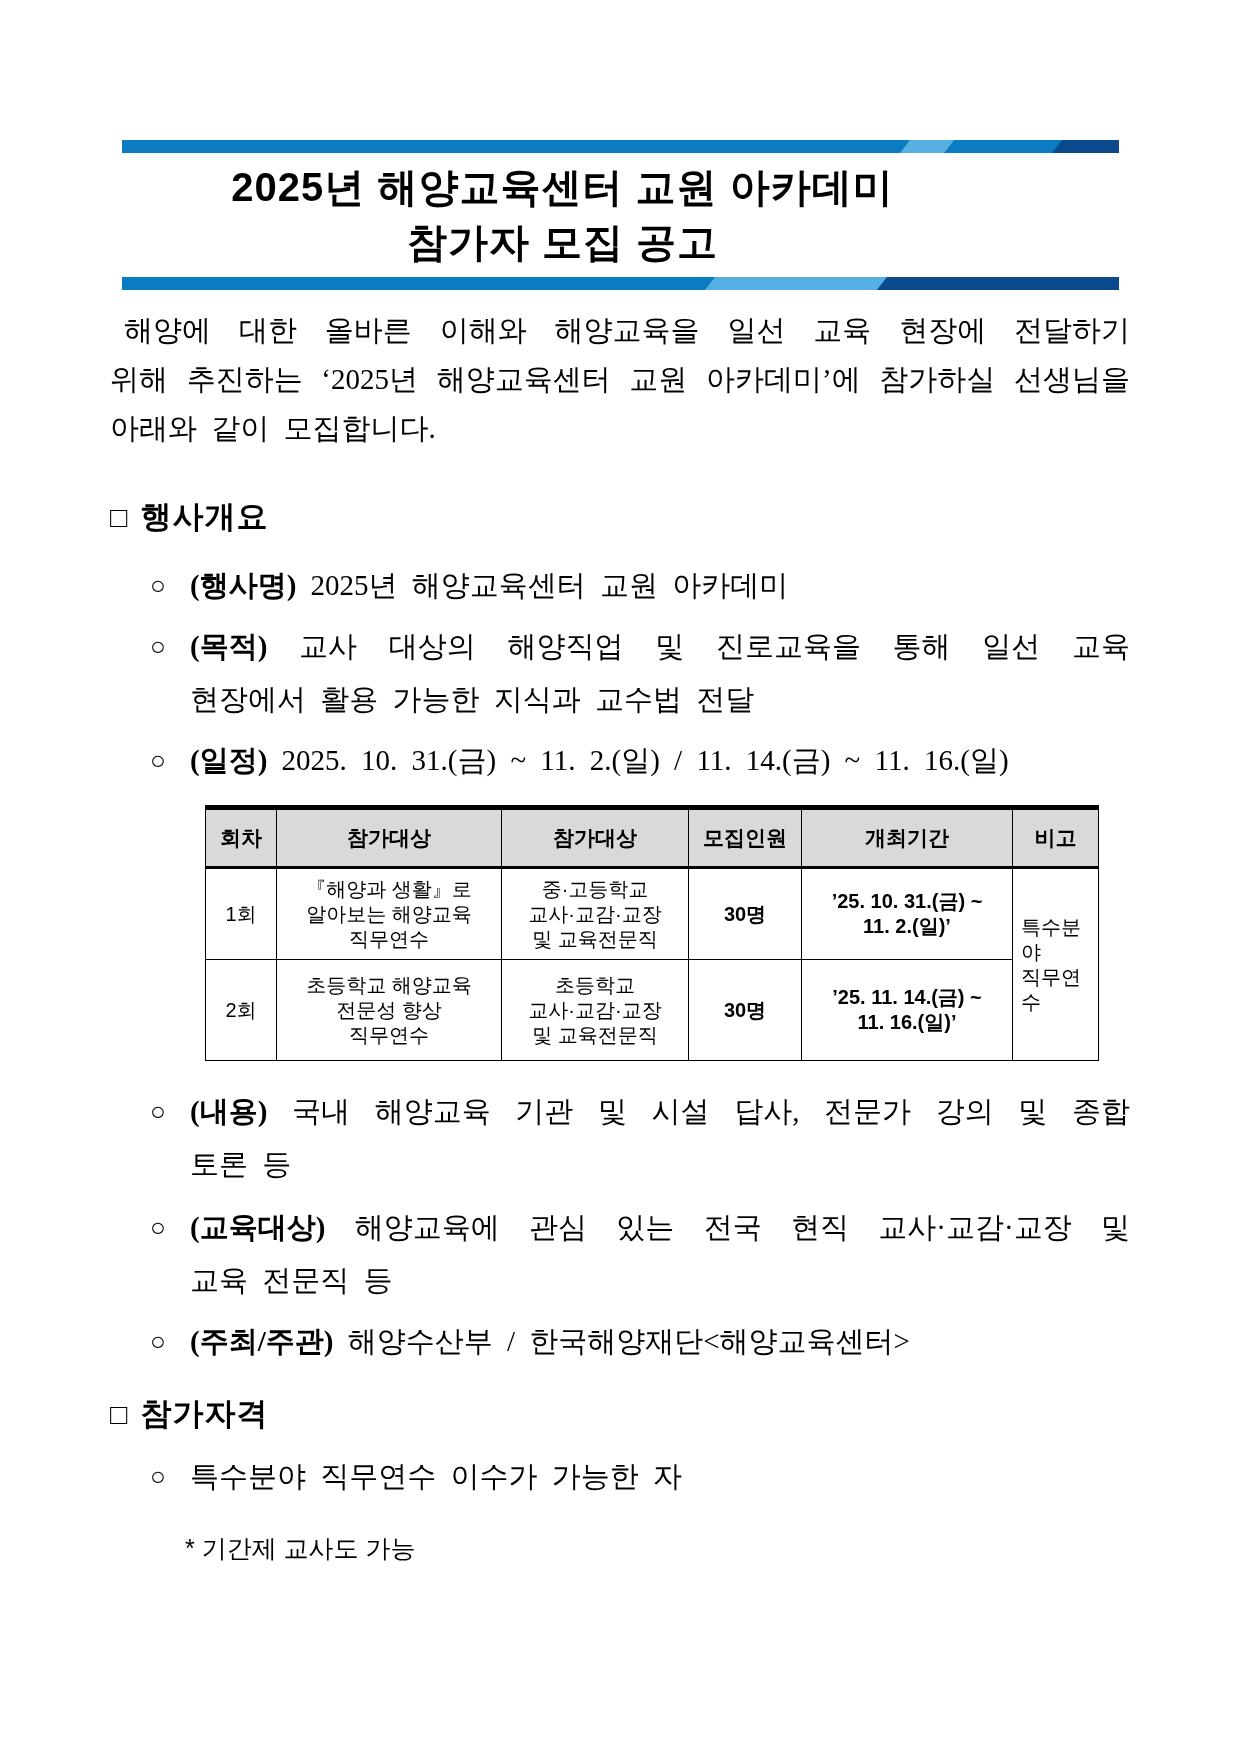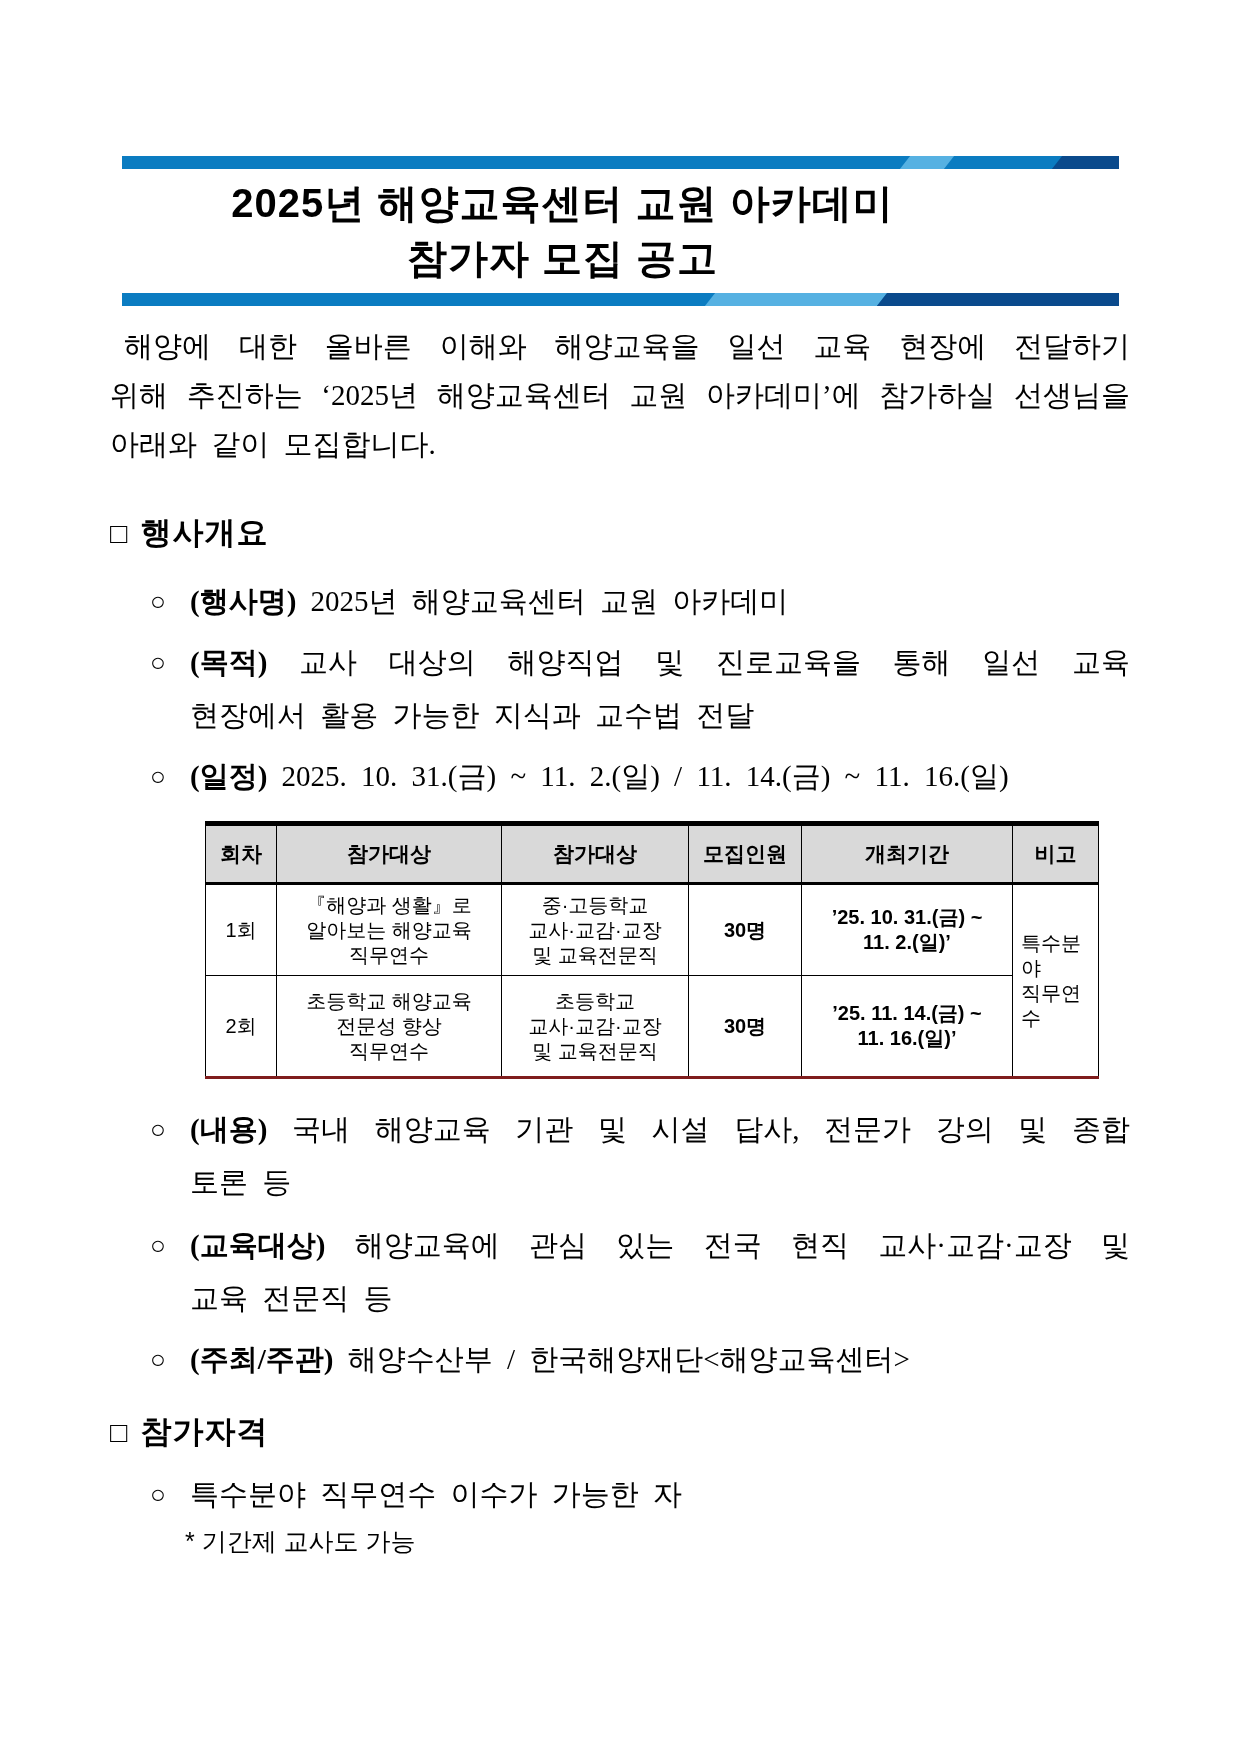--- a/index.html
+++ b/index.html
@@ -1,21 +1,21 @@
 <!DOCTYPE html>
 <html><head>
 <meta charset="utf-8">
 <style>
   html,body{margin:0;padding:0;background:#ffffff;}
   body{
     width:1240px;height:1753px;position:relative;
     font-family:"Liberation Serif","DejaVu Serif",serif;
     color:#000;
   }
-  .content{padding:16px 110px;}
+  .content{padding:0 110px;}
 
   
   .banner{margin-top:140px;margin-left:12px;width:997px;}
   .bar{height:13px;position:relative;background:#0b7cc1;overflow:hidden;}
   .bar .seg{position:absolute;top:-2px;bottom:-2px;}
   .bar.top .lite{left:783px;width:44px;background:#56b1e2;transform:skewX(-38deg);}
   .bar.top .navy{left:935px;width:120px;background:#0a4a8c;transform:skewX(-38deg);}
   .bar.bottom .lite{left:588px;width:172px;background:#56b1e2;transform:skewX(-38deg);}
   .bar.bottom .navy{left:760px;width:300px;background:#0a4a8c;transform:skewX(-38deg);}
   .title-text{
@@ -42,39 +42,39 @@
   .bullet{display:flex;padding-left:40px;font-size:29px;line-height:53px;word-spacing:7px;}
   .bullet .marker{flex:none;width:40px;font-size:26px;}
   .bullet .bcontent{flex:1;min-width:0;}
   .b{font-weight:bold;}
 
   
   .tbl-wrap{margin-top:18px;margin-left:95px;}
   table{
     border-collapse:collapse;table-layout:fixed;width:893px;
     font-family:"Liberation Sans","DejaVu Sans",sans-serif;font-size:20px;
-    border-top:5px solid #000;border-bottom:3px solid #7f1d1d;border-radius:10px;
+    border-top:5px solid #000;border-bottom:1px solid #7f1d1d;border-radius:10px;
   }
   th{
     background:#d9d9d9;border:1px solid #000;border-top:none;
     border-bottom:3px solid #000;font-size:21px;font-weight:bold;
     height:54px;text-align:center;
   }
   td{
     border:1px solid #000;text-align:center;vertical-align:middle;
     line-height:25px;white-space:pre-line;padding:6px 2px;
   }
   tr.r1 td{height:78px;}
   tr.r2 td{height:88px;}
   td.b600{font-weight:600;}
   td.note-cell{text-align:left;padding-left:8px;}
 
   
   .sub-note{
-    margin-top:2px;margin-left:75px;
+    margin-top:27px;margin-left:75px;
     font-family:"Liberation Sans","DejaVu Sans",sans-serif;
     font-size:25px;line-height:36px;
   }
   .mt20{margin-top:20px;} .mt8{margin-top:8px;} .mt24{margin-top:24px;}
   .mt10{margin-top:10px;} .mt14{margin-top:14px;}
 </style>
 </head>
 <body>
 
 <div class="content">

